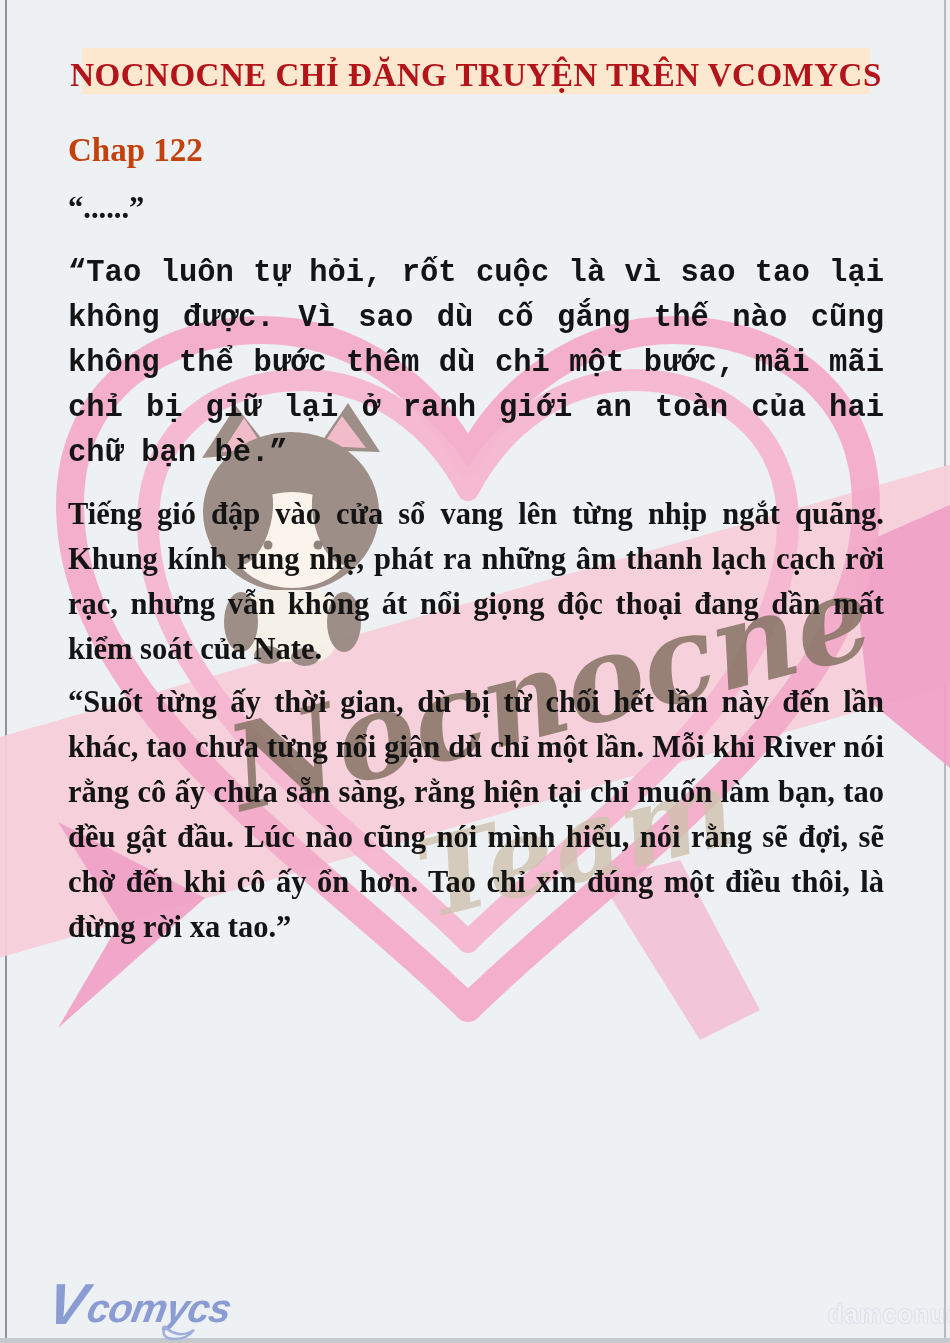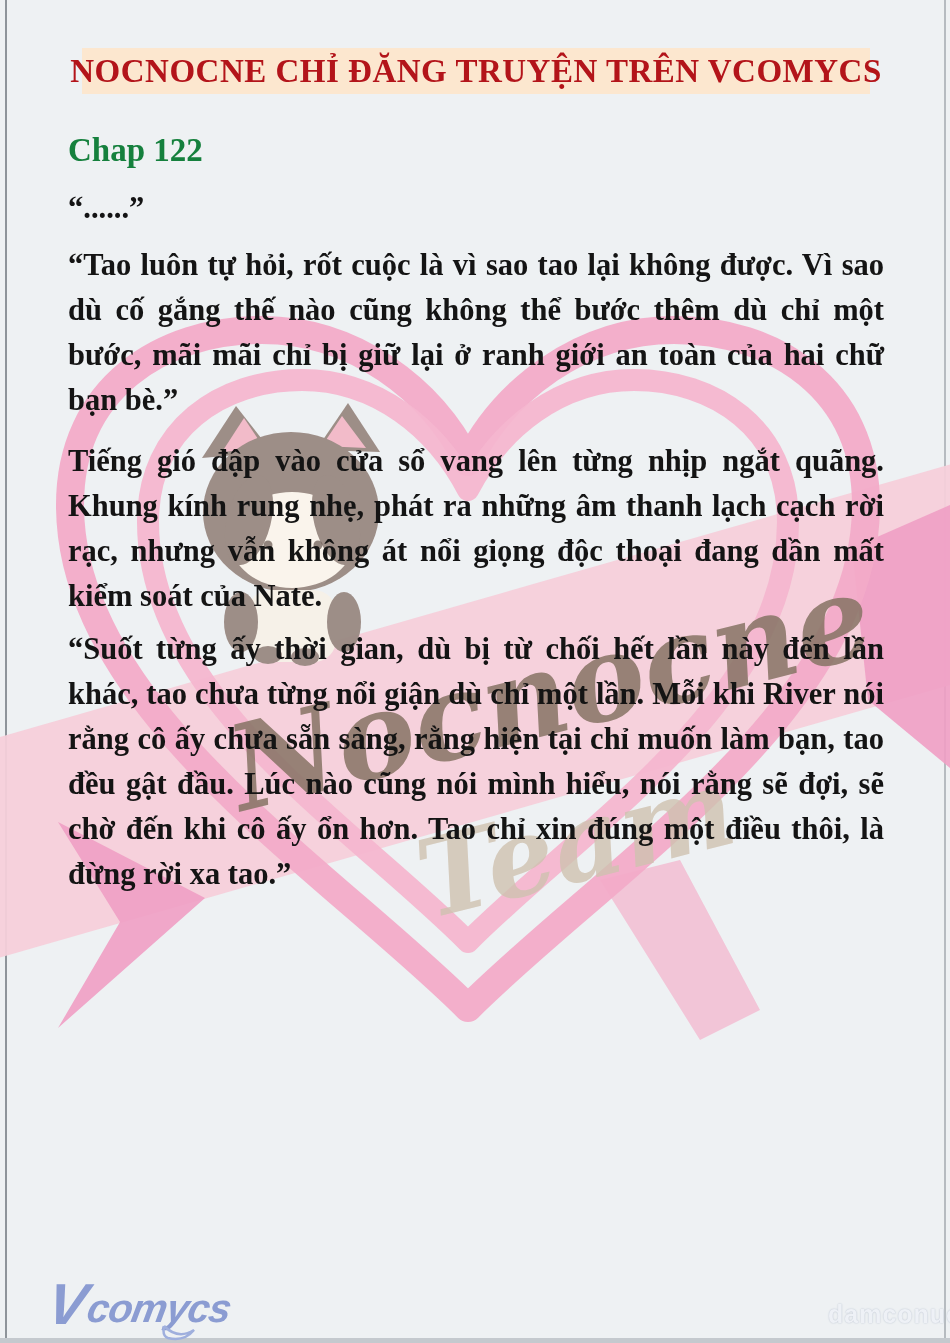--- a/index.html
+++ b/index.html
@@ -10,41 +10,41 @@
   }
   .edge { position:absolute; top:0; height:100%; }
   .edge-left  { left:5px;  width:2px; background:#8e949a; }
   .edge-right { left:944px; width:2px; background:#b6bbc0; }
   .edge-bottom { position:absolute; left:0; bottom:0; width:100%; height:5px; background:#c4c9ce; }
 
   .watermark-layer { position:absolute; left:0; top:0; width:950px; height:1343px; z-index:1; }
 
   .banner {
     position:absolute; left:82px; top:48px; width:788px; height:46px;
-    background:#fce7cf; display:flex; align-items:center; justify-content:center;
+    background:#fce7cf; display:flex; align-items:flex-end; justify-content:center;
     z-index:4;
   }
   .banner-text {
     font-weight:bold; font-size:33px; color:#b3141a; white-space:nowrap; letter-spacing:0.5px;
   }
 
   .chapter-title {
     position:absolute; left:68px; top:132px; z-index:3;
-    font-size:33px; font-weight:bold; color:#15803d;
+    font-size:33px; font-weight:bold; color:#c2410c;
   }
 
   .content {
     position:absolute; left:68px; top:186px; width:816px; z-index:3;
   }
   .content p {
     margin:0; font-size:30.5px; font-weight:bold; color:#141414;
     line-height:45px; text-align:justify; text-justify:inter-word;
   }
   p.ellipsis-line { text-align:left; }
-  p.para-1 { margin-top:12px; }
+  p.para-1 { margin-top:20px;font-family:Liberation Mono, monospace; }
   p.para-2 { margin-top:16px; }
   p.para-3 { margin-top:8px; }
   p.para-4 { margin-top:2px; }
 
   .footer-logo {
     position:absolute; left:36px; top:1272px; width:220px; height:70px; z-index:3;
   }
   .credit {
     position:absolute; left:828px; top:1300px; z-index:3;
     font-family:"Liberation Sans","DejaVu Sans",sans-serif;

